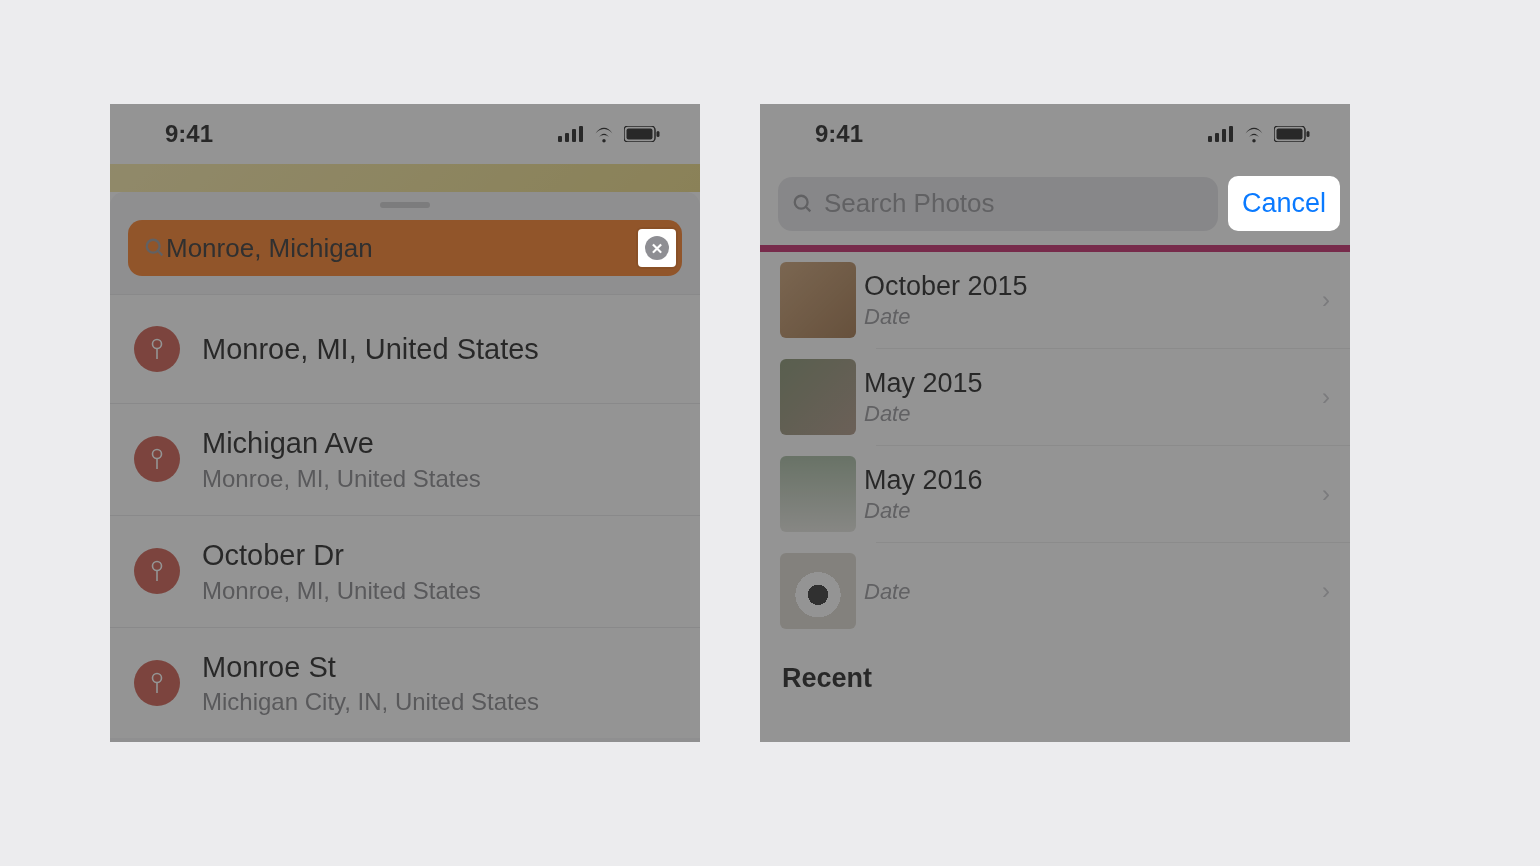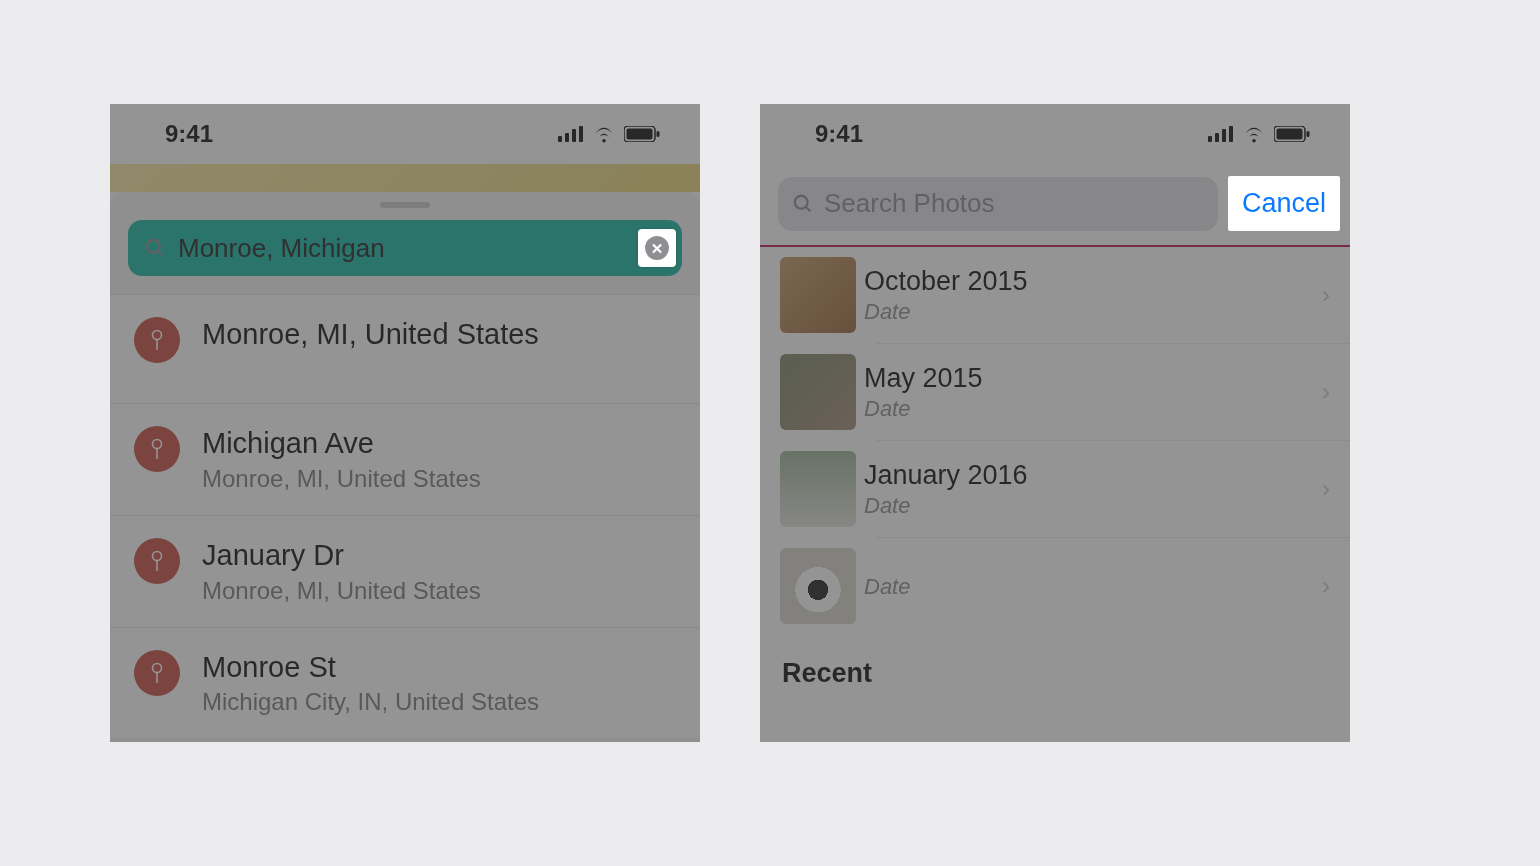--- a/index.html
+++ b/index.html
@@ -52,27 +52,27 @@
     border-top-right-radius: 14px;
     padding-top: 10px;
     height: 100%;
   }
   .grabber {
     width: 50px; height: 6px; background: #c9c9cc;
     border-radius: 3px; margin: 0 auto 12px;
   }
   .searchbox {
     margin: 0 18px 18px;
-    background: #14b8a6;
+    background: #f97316;
     border-radius: 14px;
     height: 56px;
     display: flex;
     align-items: center;
     padding: 0 10px 0 16px;
-    gap: 12px;
+    gap: 0;
     position: relative;
   }
   .searchbox input {
     border: none; background: transparent; flex: 1;
     font-size: 26px; outline: none; color: #222;
   }
   .clear-pill {
     position: absolute;
     right: 6px; top: 50%; transform: translateY(-50%);
     width: 38px; height: 38px;
@@ -84,63 +84,63 @@
   }
   .clear-inner {
     width: 24px; height: 24px; border-radius: 50%;
     background: #8e8e93;
     display:flex;align-items:center;justify-content:center;
     color:#fff;font-size:15px;font-weight:700;line-height:1;
   }
 
   .list { background:#fff; }
   .row {
-    display:flex; align-items:flex-start;
+    display:flex; align-items:center;
     padding: 22px 24px;
     gap: 22px;
     border-bottom: 1px solid #e7e7e9;
     min-height: 110px;
   }
   .sheet .row:first-child { border-top: 1px solid #e7e7e9; }
   .pin {
     width: 46px; height: 46px; border-radius: 50%;
     background: #c94f40;
     display:flex;align-items:center;justify-content:center;
     flex: none;
   }
   .row .txt { display:flex; flex-direction:column; }
   .row .title { font-size: 29px; color:#111; line-height:1.2; }
   .row .sub   { font-size: 24px; color:#7d7d82; margin-top:4px; }
 
   
   .photos-header {
     display:flex; align-items:center;
     padding: 12px 10px 14px 18px;
-    border-bottom: 2px solid #be185d;
+    border-bottom: 7px solid #be185d;
     gap: 10px;
     position: relative;
   }
   .photos-search {
     flex: 1;
     background:#e3e3e7;
     height: 54px;
     border-radius: 14px;
     display:flex; align-items:center;
     padding: 0 14px;
     gap: 10px;
     color:#8e8e93;
     font-size: 26px;
   }
   .cancel-btn {
     background:#fff;
     border: none;
     font-size: 27px;
     color:#0a7aff;
     padding: 12px 14px;
-    border-radius: 2px;
+    border-radius: 10px;
     position: relative;
     z-index: 20; 
     font-family: inherit;
   }
 
   .suggest-row {
     display:flex; align-items:center;
     padding: 10px 20px;
     gap: 8px;
     min-height: 94px;
@@ -235,21 +235,21 @@
         </div>
       </div>
       <div class="row">
         <div class="pin">
           <svg width="16" height="22" viewBox="0 0 16 22">
               <circle cx="8" cy="6" r="4.5" fill="none" stroke="#fff" stroke-width="1.6"></circle>
               <line x1="8" y1="10.5" x2="8" y2="21" stroke="#fff" stroke-width="1.6"></line>
             </svg>
         </div>
         <div class="txt">
-          <span class="title">January Dr</span>
+          <span class="title">October Dr</span>
           <span class="sub">Monroe, MI, United States</span>
         </div>
       </div>
       <div class="row" style="border-bottom:none;">
         <div class="pin">
           <svg width="16" height="22" viewBox="0 0 16 22">
               <circle cx="8" cy="6" r="4.5" fill="none" stroke="#fff" stroke-width="1.6"></circle>
               <line x1="8" y1="10.5" x2="8" y2="21" stroke="#fff" stroke-width="1.6"></line>
             </svg>
         </div>
@@ -311,21 +311,21 @@
       <div class="suggest-text">
         <span class="suggest-title">May 2015</span>
         <span class="suggest-sub">Date</span>
       </div>
       <span class="chev">›</span>
     </div>
     <div class="suggest-divider"></div>
     <div class="suggest-row">
       <div class="thumb t3"></div>
       <div class="suggest-text">
-        <span class="suggest-title">January 2016</span>
+        <span class="suggest-title">May 2016</span>
         <span class="suggest-sub">Date</span>
       </div>
       <span class="chev">›</span>
     </div>
     <div class="suggest-divider"></div>
     <div class="suggest-row">
       <div class="thumb t4"></div>
       <div class="suggest-text">
         <span class="suggest-sub">Date</span>
       </div>

